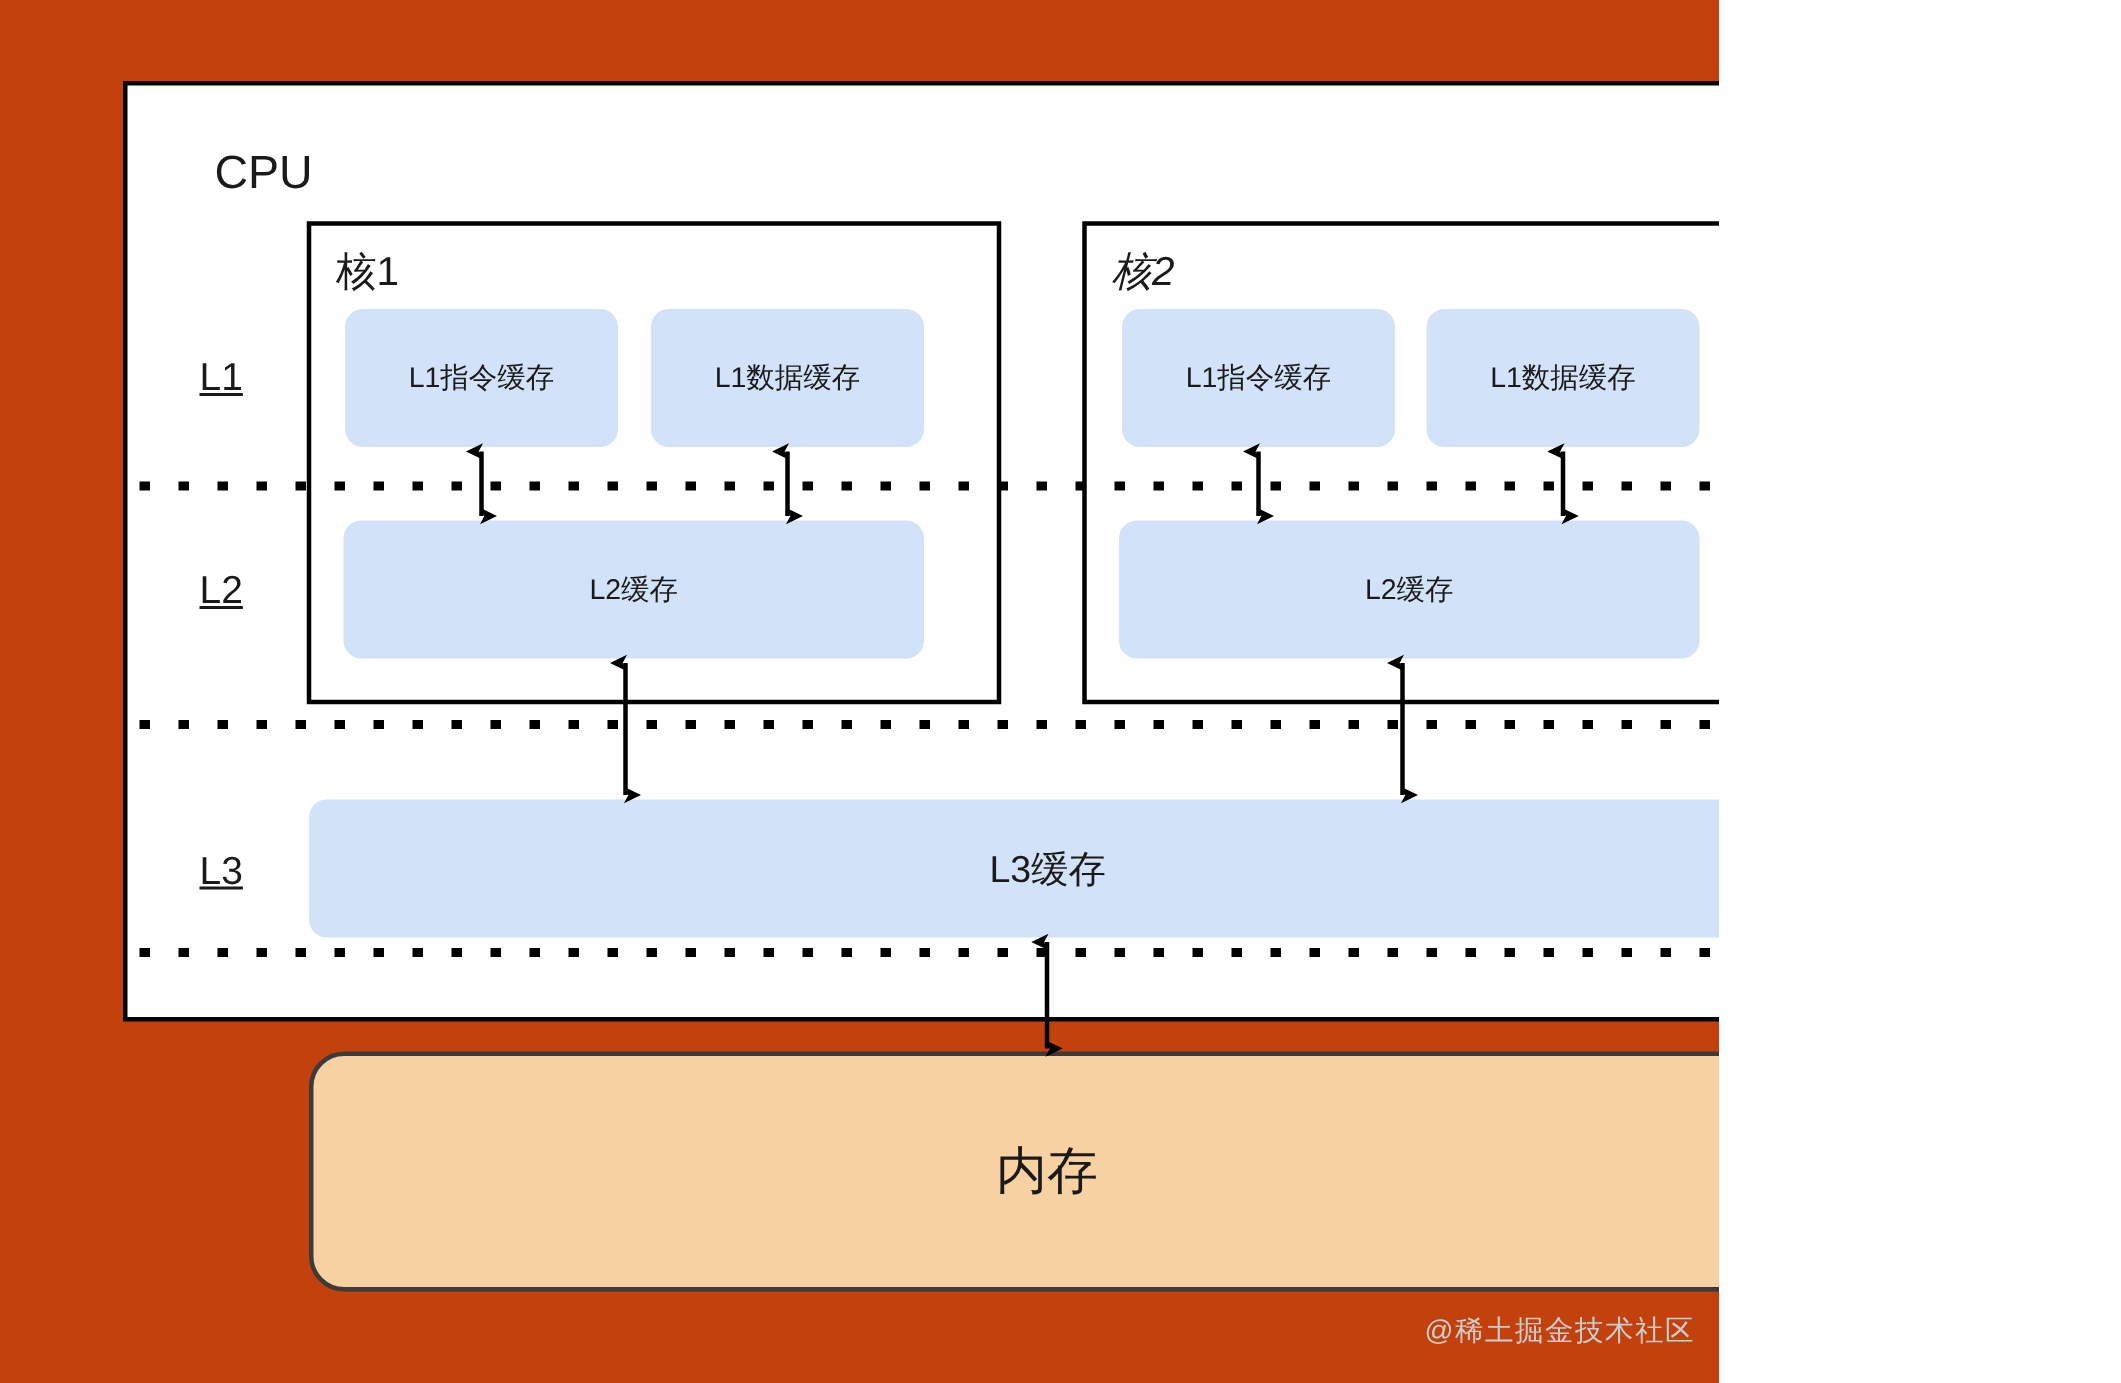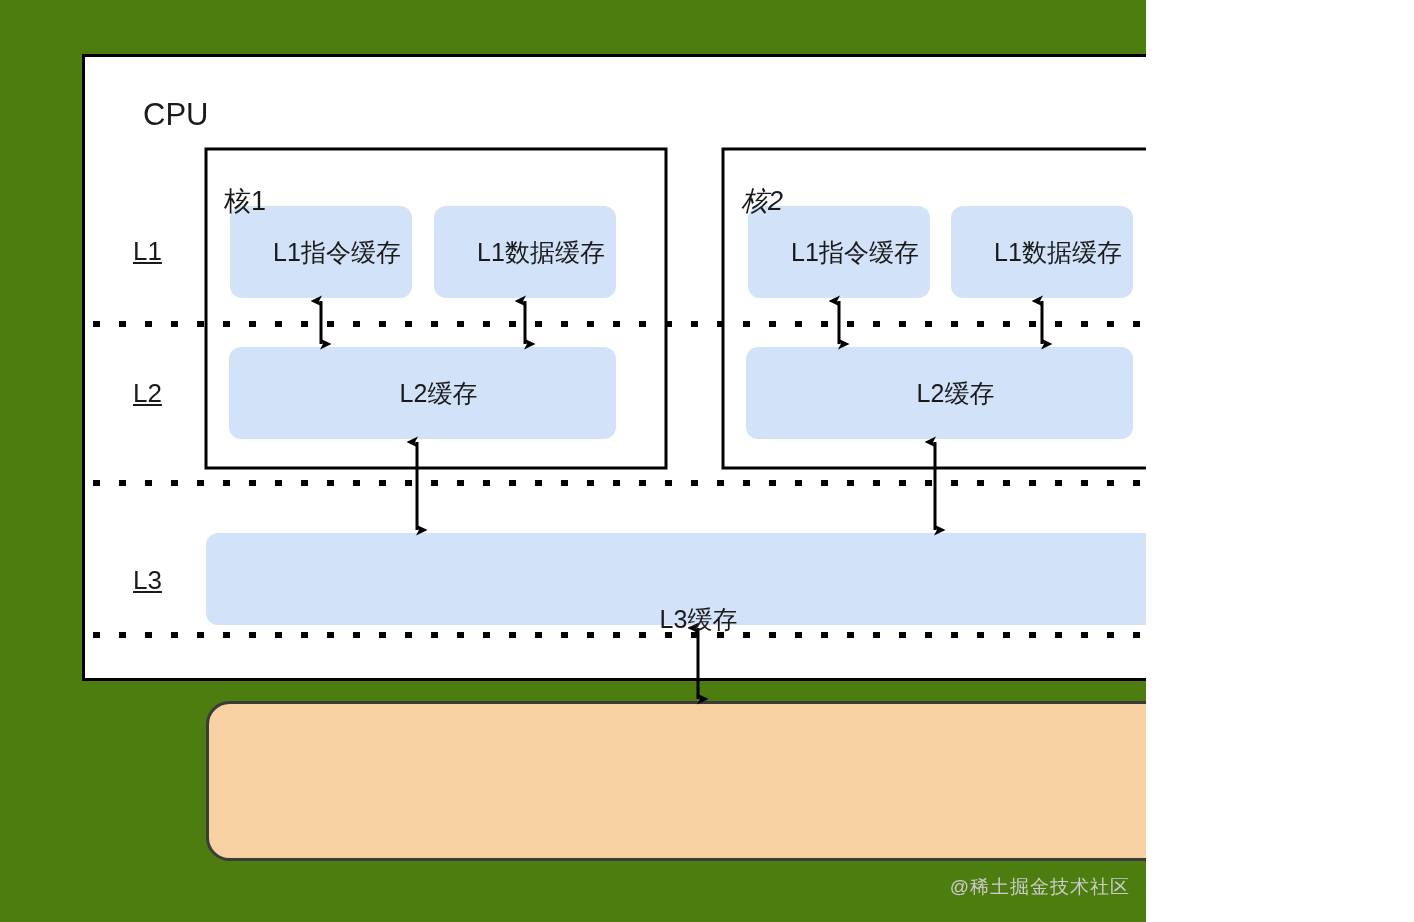--- a/index.html
+++ b/index.html
@@ -7,21 +7,21 @@
     padding: 0;
     background: #ffffff;
   }
   body {
     font-family: "Liberation Sans", "DejaVu Sans", sans-serif;
   }
   #stage {
     position: relative;
     width: 1146px;
     height: 922px;
-    background: #4d7c0f;
+    background: #c2410c;
     overflow: hidden;
   }
   svg#diagram {
     position: absolute;
     left: 0;
     top: 0;
     width: 1414px;
     height: 922px;
   }
   .lbl {
@@ -31,21 +31,20 @@
     white-space: nowrap;
     line-height: 1;
   }
   .cpu-title {
     font-size: 31px;
     left: 143px;
     top: 99px;
   }
   .core-title {
     font-size: 27px;
-    margin-top: 20px;
   }
   .core1-title { left: 224px; top: 168px; }
   .core2-title { left: 741px; top: 168px; font-style: italic; }
 
   .level-label {
     font-size: 26px;
     text-decoration: underline;
   }
   .level-l1 { left: 133px; top: 238px; }
   .level-l2 { left: 133px; top: 380px; }
@@ -53,21 +52,21 @@
 
   .box-text {
     position: absolute;
     display: flex;
     align-items: center;
     justify-content: center;
     font-family: "Liberation Sans", "DejaVu Sans", sans-serif;
     color: #1a1a1a;
     white-space: nowrap;
   }
-  .cache-text { font-size: 25px; padding-left: 16px; }
+  .cache-text { font-size: 19px; }
   .l3-text { font-size: 25px; }
   .mem-text { font-size: 34px; }
 
   .watermark {
     position: absolute;
     right: 16px;
     bottom: 22px;
     font-size: 19px;
     color: #cccccc;
     font-family: "Liberation Sans", "DejaVu Sans", sans-serif;
@@ -138,18 +137,19 @@
   <div class="lbl level-label level-l3">L3</div>
 
   <div class="box-text cache-text" style="left:230px; top:206px; width:182px; height:92px;">L1指令缓存</div>
   <div class="box-text cache-text" style="left:434px; top:206px; width:182px; height:92px;">L1数据缓存</div>
   <div class="box-text cache-text" style="left:229px; top:347px; width:387px; height:92px;">L2缓存</div>
 
   <div class="box-text cache-text" style="left:748px; top:206px; width:182px; height:92px;">L1指令缓存</div>
   <div class="box-text cache-text" style="left:951px; top:206px; width:182px; height:92px;">L1数据缓存</div>
   <div class="box-text cache-text" style="left:746px; top:347px; width:387px; height:92px;">L2缓存</div>
 
-  <div class="box-text l3-text" style="left:206px; top:533px; width:985px; height:92px;margin-top:40px;">L3缓存</div>
+  <div class="box-text l3-text" style="left:206px; top:533px; width:985px; height:92px;">L3缓存</div>
 
+  <div class="box-text mem-text" style="left:207px; top:702px; width:982px; height:157px;">内存</div>
 
   <div class="watermark">@稀土掘金技术社区</div>
 
 </div>
 
 </body></html>

